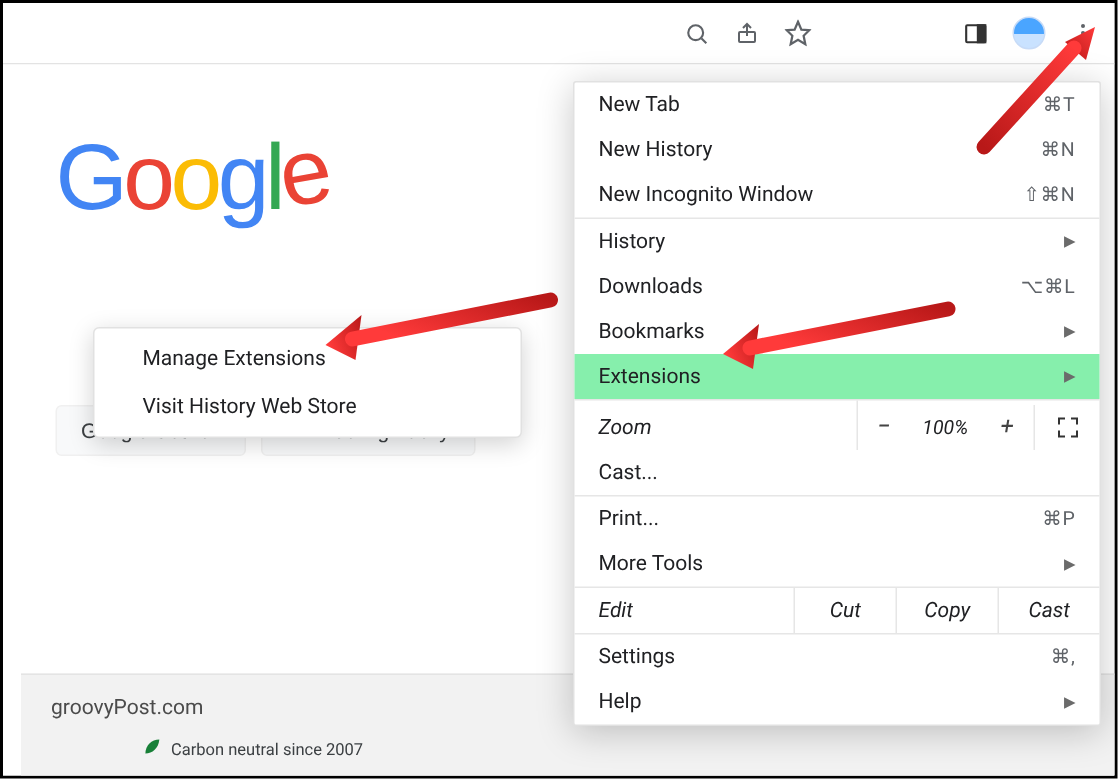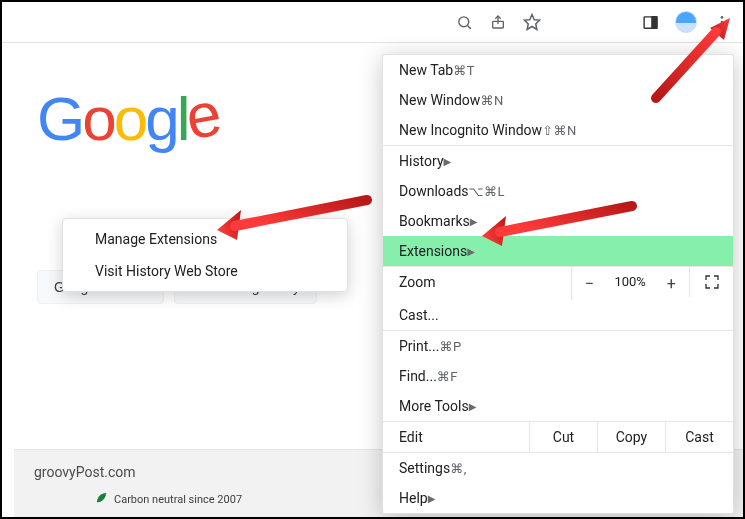--- a/index.html
+++ b/index.html
@@ -106,31 +106,32 @@
     border: 1px solid #e1e1e1;
     border-radius: 2px;
     box-shadow: 0 4px 24px rgba(0,0,0,0.22);
     z-index: 60;
     font-size: 14px;
     color: #202124;
   }
   .menu-item {
     display: flex;
     align-items: center;
-    justify-content: flex-start;
+    justify-content: space-between;
     padding: 7px 16px;
     cursor: pointer;
   }
   .menu-item.hl { background: #86efac; }
   .shortcut { color: #5f6368; font-size: 13px; letter-spacing: 0.5px; }
   .chev { color: #6b6b6b; font-size: 10px; }
   .sep { border-top: 1px solid #e6e6e6; margin: 0; }
   .zoom-row, .edit-row {
-    display: flex; align-items: flex-start;
+    display: flex; align-items: flex-end;
     border-top: 1px solid #e6e6e6;
+    font-style: italic;
   }
   .zoom-row > div, .edit-row > div {
     display: flex; align-items: center; justify-content: center;
     padding: 7px 0;
   }
   .zoom-label { flex: 0 0 188px; justify-content: flex-start !important; padding-left: 16px !important; }
   .cell-border-l { border-left: 1px solid #e6e6e6; }
   .zminus, .zplus { width: 42px; cursor: pointer; font-size: 16px; color: #444; }
   .zval { width: 56px; font-size: 13px; }
   .fs { width: 52px; cursor: pointer; }
@@ -210,21 +211,21 @@
   <div class="submenu-item">Manage Extensions</div>
   <div class="submenu-item">Visit History Web Store</div>
 </div>
 
 <div class="menu">
   <div class="menu-item">
     <span>New Tab</span>
     <span class="shortcut">⌘T</span>
   </div>
   <div class="menu-item">
-    <span>New Window</span>
+    <span>New History</span>
     <span class="shortcut">⌘N</span>
   </div>
   <div class="menu-item">
     <span>New Incognito Window</span>
     <span class="shortcut">⇧⌘N</span>
   </div>
   <div class="sep"></div>
   <div class="menu-item">
     <span>History</span>
     <span class="chev">▶</span>
@@ -251,24 +252,20 @@
           <path d="M3 9V3h6M21 9V3h-6M3 15v6h6M21 15v6h-6"></path>
         </svg>
     </div>
   </div>
   <div class="menu-item">
     <span>Cast...</span>
   </div>
   <div class="menu-item" style="border-top:1px solid #e6e6e6">
     <span>Print...</span>
     <span class="shortcut">⌘P</span>
-  </div>
-  <div class="menu-item">
-    <span>Find...</span>
-    <span class="shortcut">⌘F</span>
   </div>
   <div class="menu-item">
     <span>More Tools</span>
     <span class="chev">▶</span>
   </div>
   <div class="edit-row">
     <div class="edit-label">Edit</div>
     <div class="edit-btn cell-border-l">Cut</div>
     <div class="edit-btn cell-border-l">Copy</div>
     <div class="edit-btn cell-border-l">Cast</div>

